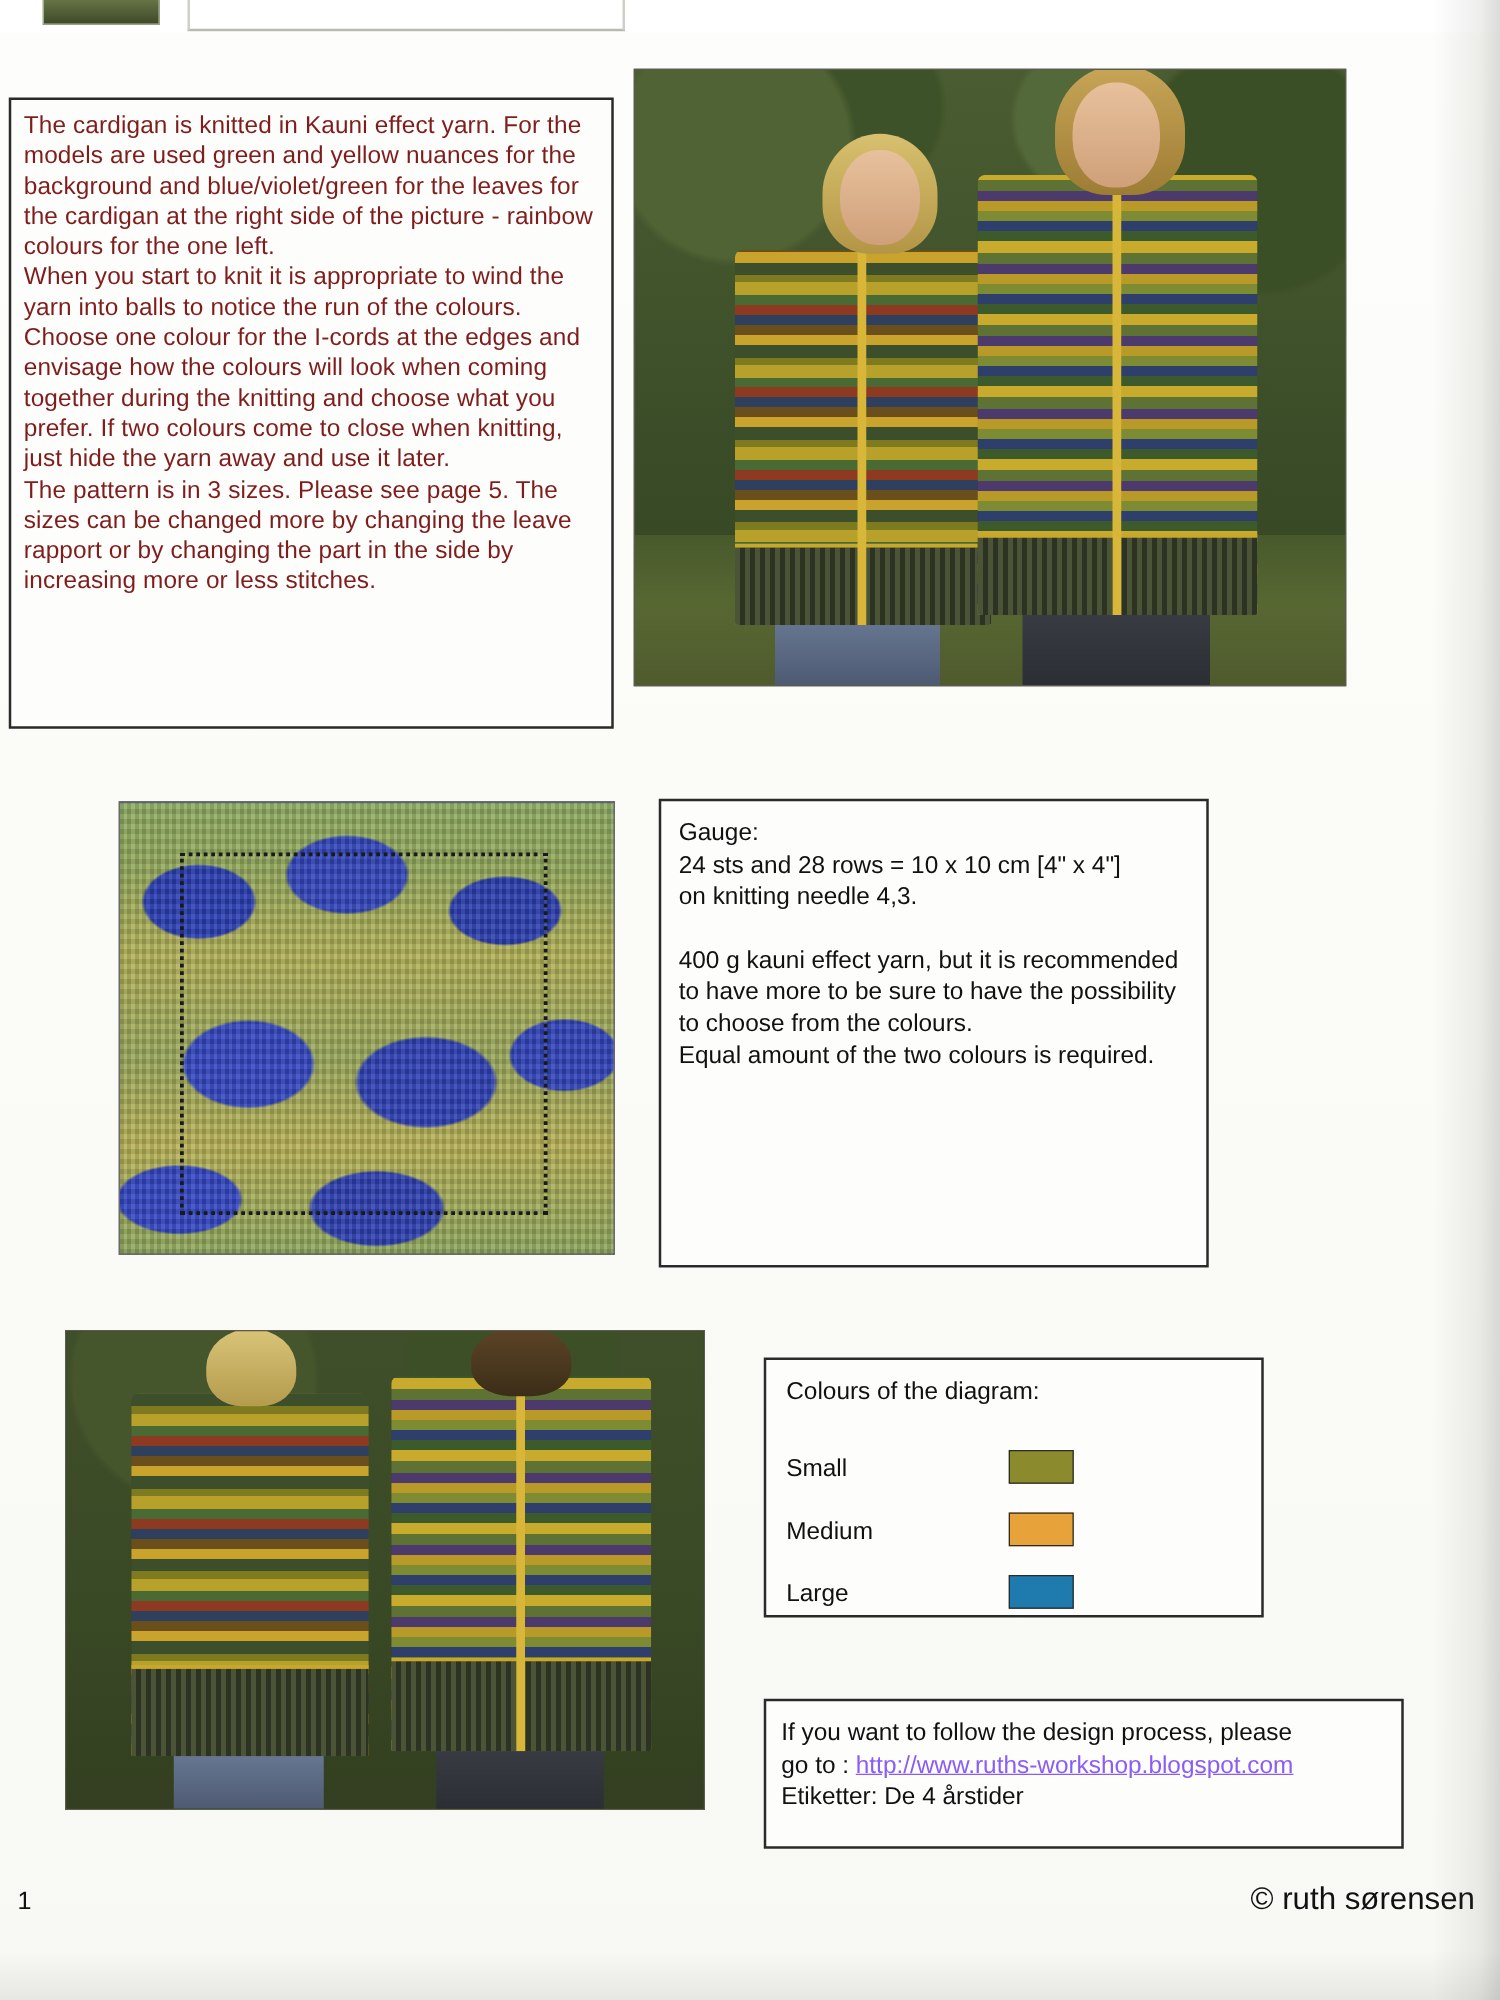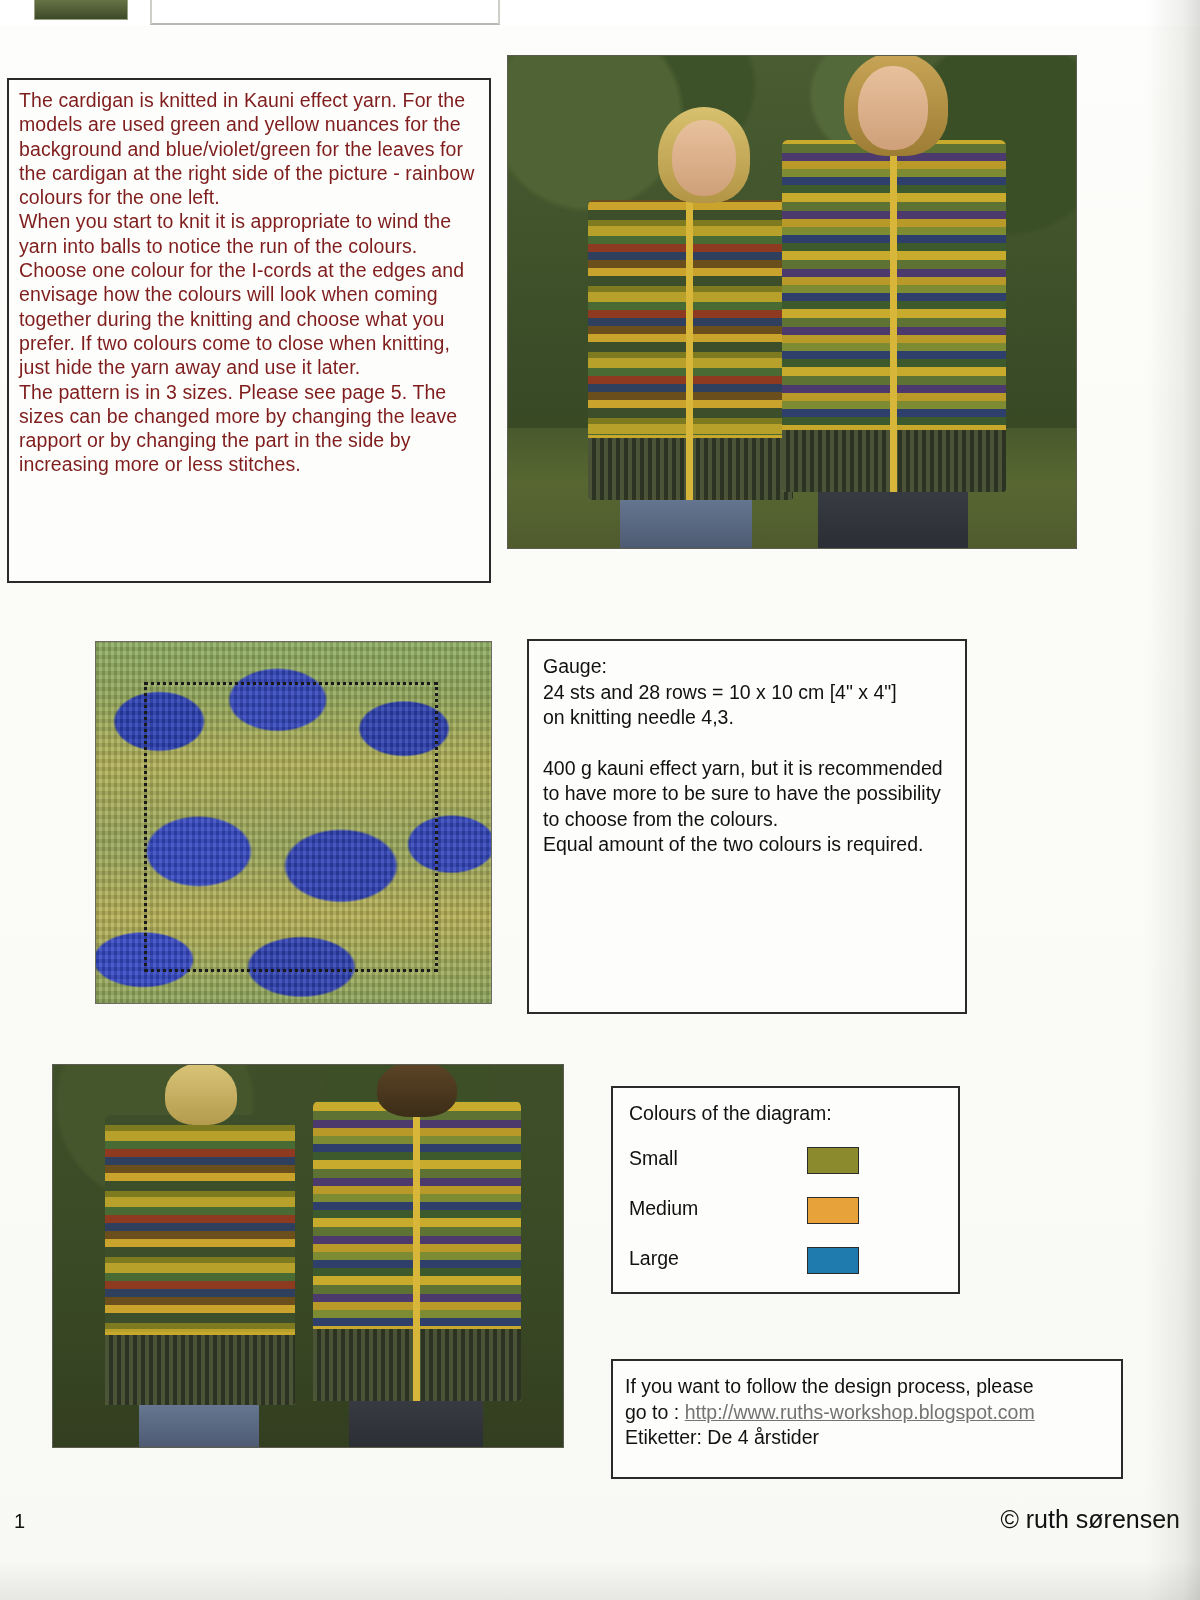--- a/index.html
+++ b/index.html
@@ -229,34 +229,34 @@
       radial-gradient(circle at 20% 10%, #45562c 0 18%, transparent 19%),
       radial-gradient(circle at 70% 6%, #3d4f26 0 16%, transparent 17%),
       linear-gradient(180deg, #3e4f29 0%, #3a4a26 50%, #333f20 100%);
   }
 
   
   .legend-box {
     position: absolute;
     left: 611px;
     top: 1086px;
-    width: 349px;
+    width: 400px;
     height: 208px;
     border: 2px solid #2a2a2a;
     box-sizing: border-box;
     padding: 14px 16px;
     background: #fdfdfb;
   }
   .legend-title {
     font-size: 19.5px;
     margin: 0 0 22px 0;
   }
   .legend-row {
     display: flex;
-    align-items: flex-start;
+    align-items: flex-end;
     height: 40px;
     margin-bottom: 10px;
     gap: 38px;
   }
   .legend-label {
     font-size: 19.5px;
     width: 140px;
   }
   .legend-chip {
     width: 50px;
@@ -276,21 +276,21 @@
     padding: 13px 12px;
     background: #fdfdfb;
     margin-top: 48px;
   }
   .link-box p {
     margin: 0;
     font-size: 19.5px;
     line-height: 25.5px;
   }
   .weblink {
-    color: #737373;
+    color: #8b5cf6;
     text-decoration: underline;
   }
 
   
   .page-number {
     position: absolute;
     left: 14px;
     top: 1510px;
     font-size: 20px;
   }

